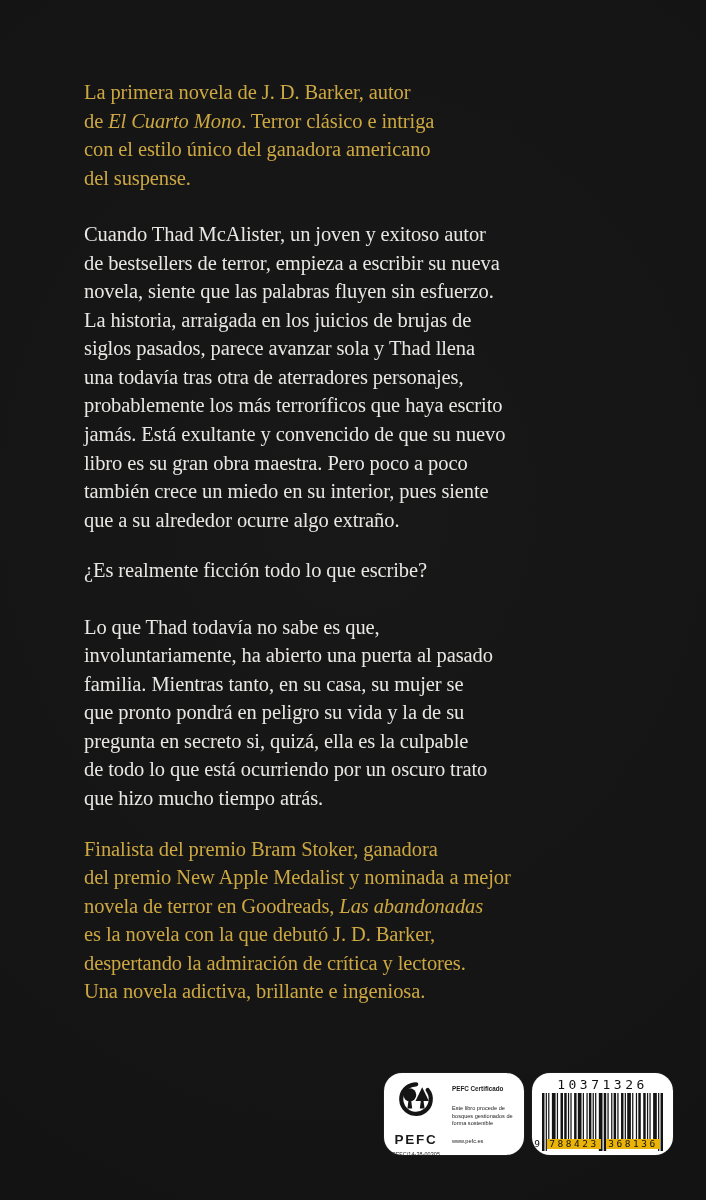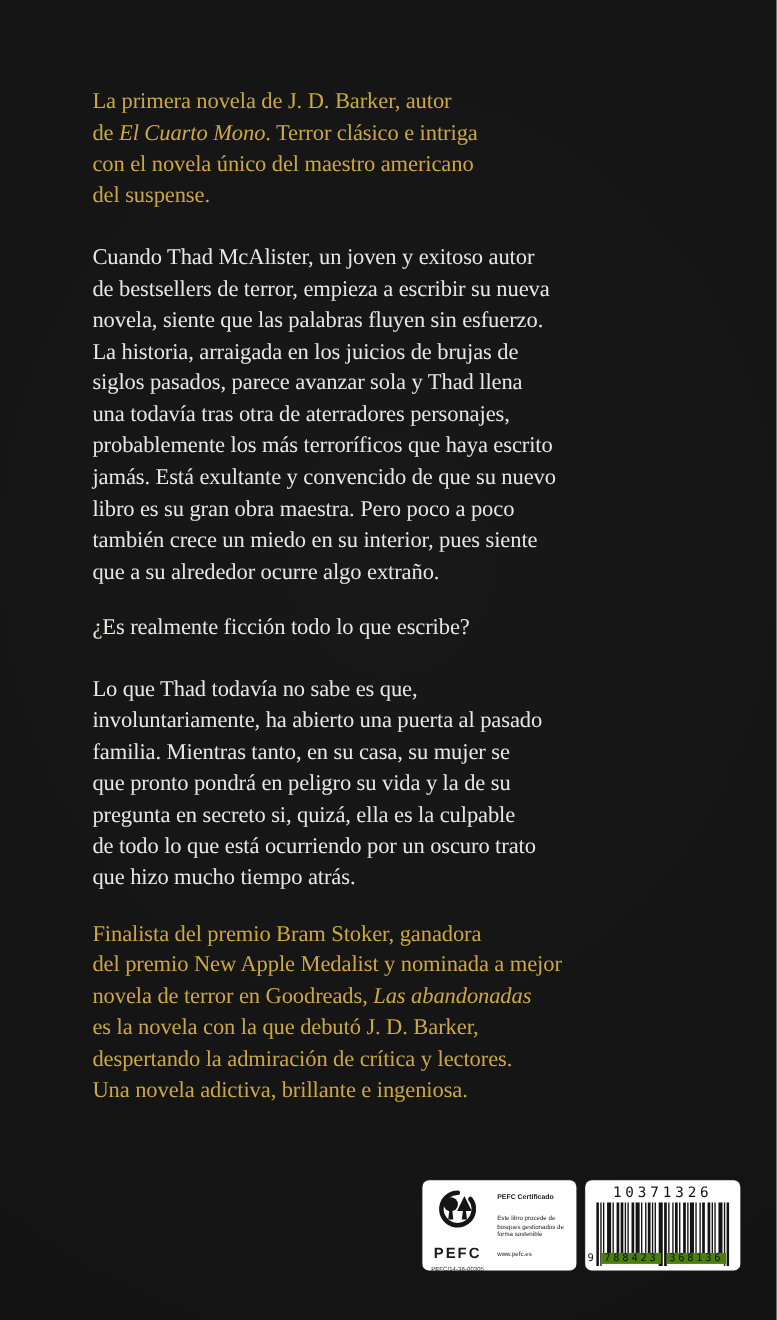--- a/index.html
+++ b/index.html
@@ -23,21 +23,21 @@
   
   .brand{position:absolute;left:51px;top:1120px;display:flex;align-items:center;gap:10px;}
   .brand svg{display:block;}
   .brand-name{
     font-family:"Liberation Sans",sans-serif;font-weight:400;
     font-size:23px;color:#d6d5d2;letter-spacing:0.6px;line-height:32px;
   }
 
   
   .label{
-    position:absolute;background:#ffffff;border-radius:6px;
+    position:absolute;background:#ffffff;border-radius:18px;
     font-family:"Liberation Sans",sans-serif;color:#1b1b1b;
     box-shadow:0 0 0 1px rgba(255,255,255,0.04);
   }
   
   .pefc{left:384px;top:1073px;width:140px;height:82px;display:flex;padding:0;}
   .pefc-left{width:64px;display:flex;flex-direction:column;align-items:center;padding-top:8px;}
   .pefc-left svg{display:block;}
   .pefc-word{font-weight:700;font-size:13.5px;letter-spacing:1.8px;line-height:14px;margin-top:12px;}
   .pefc-code{font-size:5.4px;letter-spacing:0.1px;margin-top:4px;white-space:nowrap;}
   .pefc-right{flex:1;padding:12px 6px 8px 4px;display:flex;flex-direction:column;}
@@ -53,33 +53,33 @@
   }
   .bc-wrap{position:relative;height:58px;margin-top:1px;}
   .bc-svg{position:absolute;left:10px;top:0;width:121px;height:58px;}
   .bc-digits{
     position:absolute;left:0;right:13px;bottom:2px;height:11px;
     display:flex;align-items:flex-end;
     font-family:"DejaVu Sans Mono","Liberation Mono",monospace;
     font-size:9.5px;line-height:10px;color:#111;
   }
   .bc-pre{width:10px;text-align:center;}
-  .bc-grp{flex:1;background:#4d7c0f;text-align:center;letter-spacing:2.5px;margin-left:5px;}
+  .bc-grp{flex:1;background:#eab308;text-align:center;letter-spacing:2.5px;margin-left:5px;}
 </style>
 </head>
 <body>
 
 <div class="cover">
 
   <div class="blurb">
 
     <div class="para gold">
       <span class="line">La primera novela de J. D. Barker, autor</span>
       <span class="line"><span>de </span><em>El Cuarto Mono</em><span>. Terror clásico e intriga</span></span>
-      <span class="line">con el novela único del maestro americano</span>
+      <span class="line">con el estilo único del ganadora americano</span>
       <span class="line">del suspense.</span>
     </div>
 
     <div class="para white m-line">
       <span class="line">Cuando Thad McAlister, un joven y exitoso autor</span>
       <span class="line">de bestsellers de terror, empieza a escribir su nueva</span>
       <span class="line">novela, siente que las palabras fluyen sin esfuerzo.</span>
       <span class="line">La historia, arraigada en los juicios de brujas de</span>
       <span class="line">siglos pasados, parece avanzar sola y Thad llena</span>
       <span class="line">una todavía tras otra de aterradores personajes,</span>

